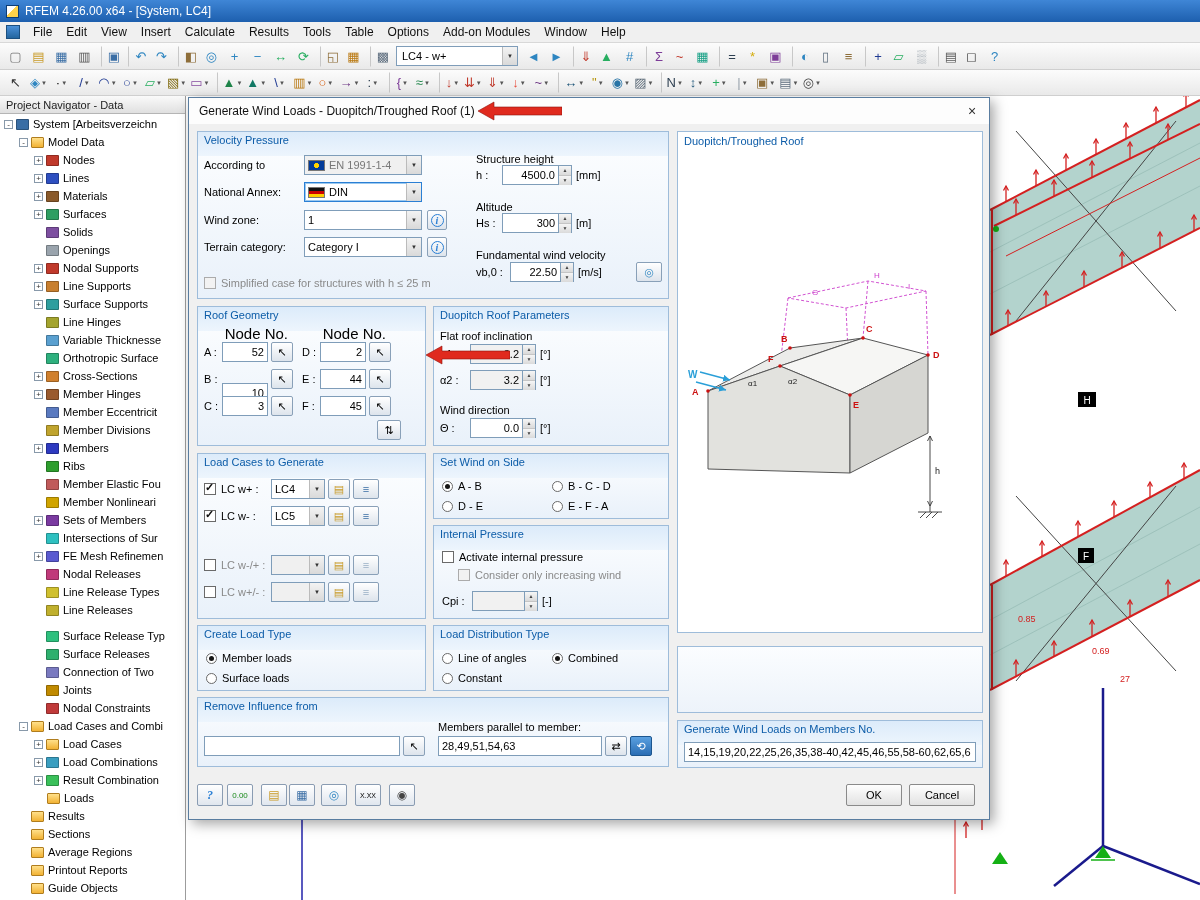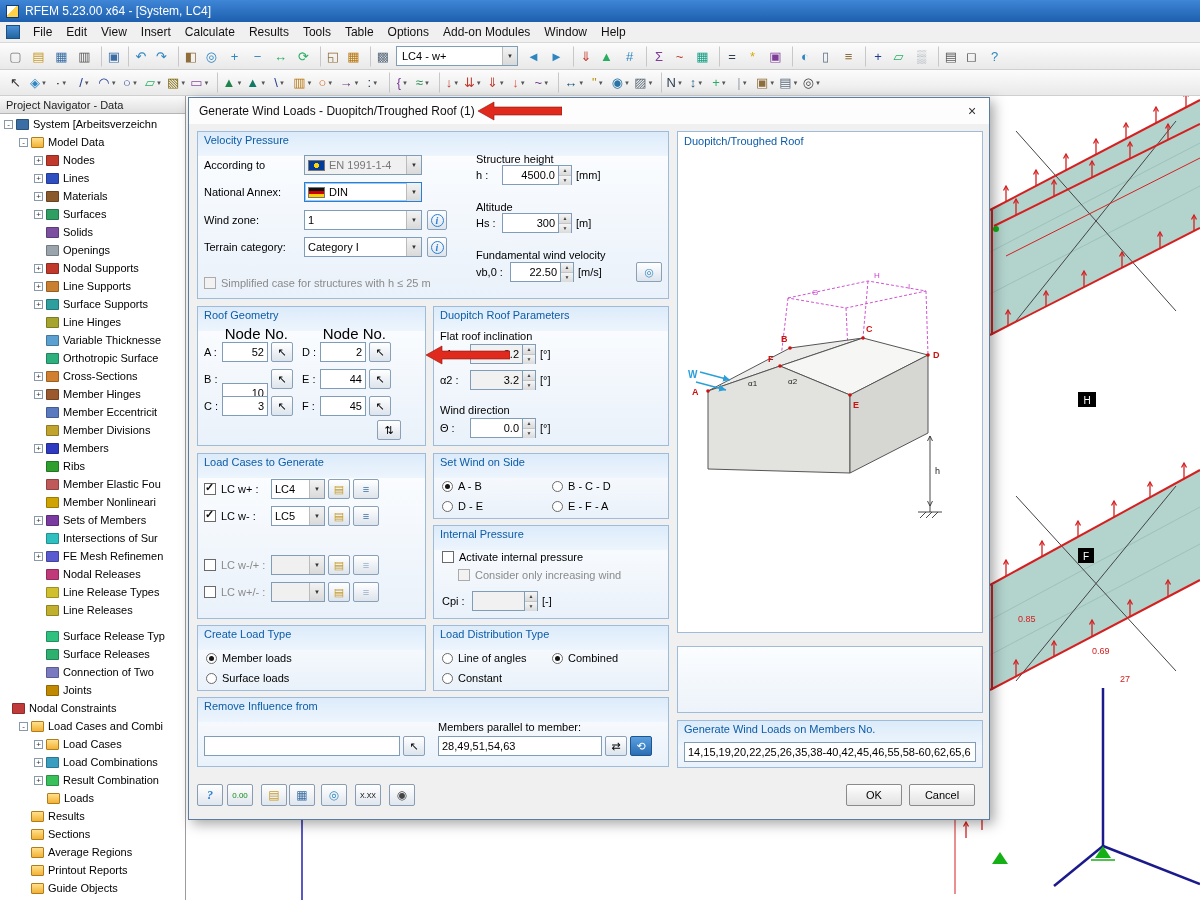--- a/index.html
+++ b/index.html
@@ -73,21 +73,21 @@
 .ip-t{position:absolute;left:6px;top:3px;color:#0c5ca8;font-size:11px;z-index:2}
 .ebox{position:absolute;border:1px solid #9ebcda;background:linear-gradient(#fbfdff,#edf3fa)}
 .ann{position:absolute;z-index:60}
 .colhead{position:absolute;text-align:right;font-size:15px}
 </style>
 </head>
 <body>
 
 <div class="titlebar">
   <span class="appico"></span>
-  <span>RFEM 5.23.00 x64 - [System, LC4]</span>
+  <span>RFEM 4.26.00 x64 - [System, LC4]</span>
 </div>
 
 <div class="menubar">
   <span class="mico"></span>
   <span class="menu-items"><span class="mi">File</span><span class="mi">Edit</span><span class="mi">View</span><span class="mi">Insert</span><span class="mi">Calculate</span><span class="mi">Results</span><span class="mi">Tools</span><span class="mi">Table</span><span class="mi">Options</span><span class="mi">Add-on Modules</span><span class="mi">Window</span><span class="mi">Help</span></span>
 </div>
 
 <div class="toolbar">
   <span id="tb1l"><span class="tbi">
         <span style="color: rgb(119, 119, 119);">▢</span>
@@ -531,21 +531,21 @@
         <div class="trow" style="padding-left: 34px;">
           <span class="texp none"></span>
           <span class="tico" style="background: rgb(122, 122, 192);"></span>
           <span class="tlbl">Connection of Two</span>
         </div>
         <div class="trow" style="padding-left: 34px;">
           <span class="texp none"></span>
           <span class="tico" style="background: rgb(192, 138, 0);"></span>
           <span class="tlbl">Joints</span>
         </div>
-        <div class="trow" style="">
+        <div class="trow" style="padding-left: 34px;">
           <span class="texp none"></span>
           <span class="tico" style="background: rgb(192, 58, 58);"></span>
           <span class="tlbl">Nodal Constraints</span>
         </div>
         <div class="trow" style="padding-left: 19px;">
           <span class="texp">-</span>
           <span class="tico fold"></span>
           <span class="tlbl">Load Cases and Combi</span>
         </div>
         <div class="trow" style="padding-left: 34px;">

